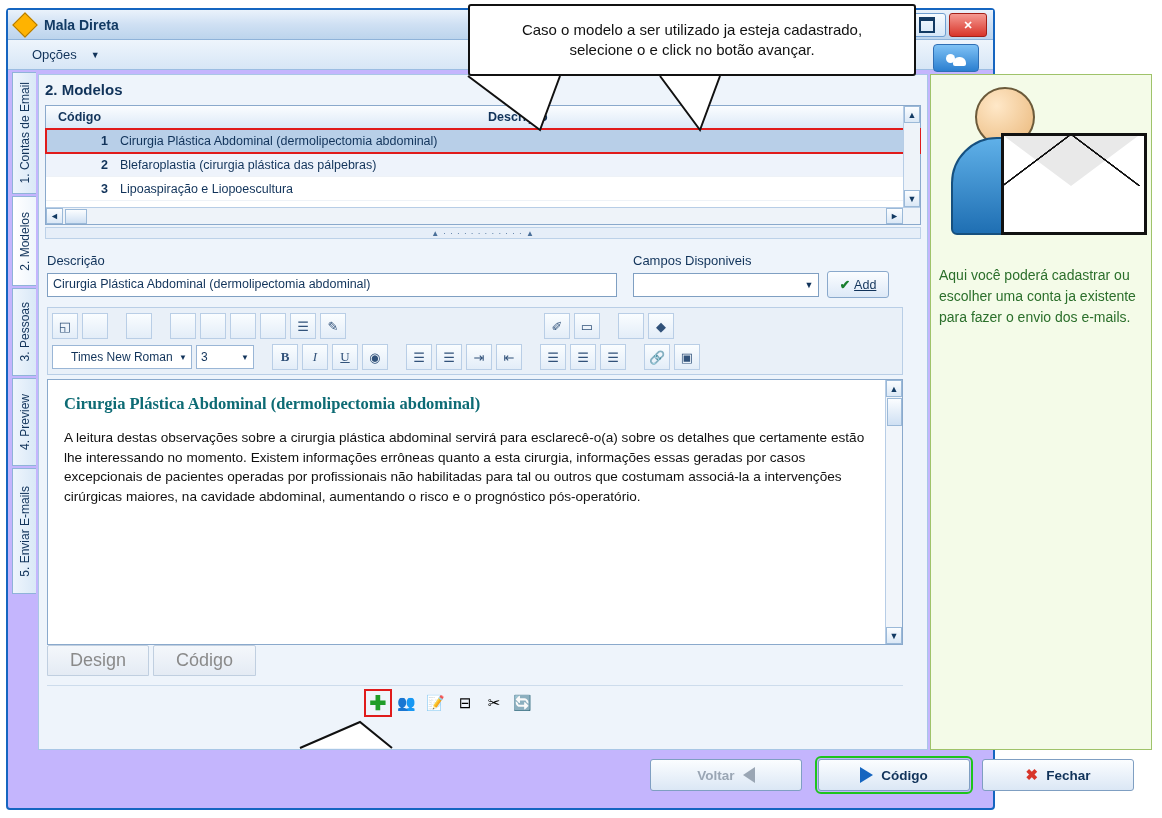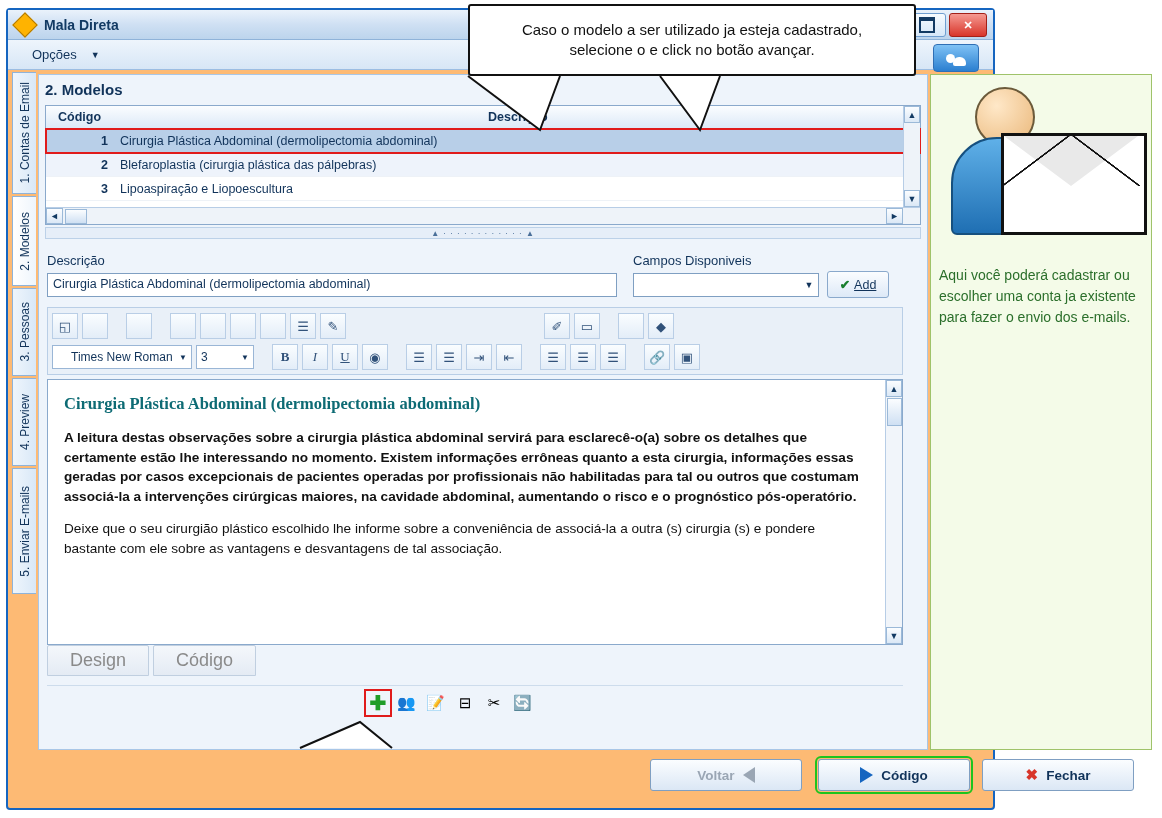--- a/index.html
+++ b/index.html
@@ -16,21 +16,21 @@
     background: #ffffff;
   }
   .win {
     position: absolute;
     left: 6px;
     top: 8px;
     width: 989px;
     height: 802px;
     border: 2px solid #1565c0;
     border-radius: 4px;
-    background: #fdba74;
+    background: #c4b5fd;
     box-sizing: border-box;
   }
   
   .titlebar {
     position: absolute;
     left: 0; top: 0;
     width: 100%;
     height: 30px;
     background: linear-gradient(to bottom, #eaf2fb 0%, #cfe0f3 50%, #bcd4ec 100%);
     border-bottom: 1px solid #8fb3d9;
@@ -397,21 +397,21 @@
     color: #0d6b74;
     margin-bottom: 14px;
   }
   .ed-p {
     font-size: 13.6px;
     color: #111111;
     line-height: 1.45;
     margin-bottom: 12px;
     font-family: "Liberation Sans", sans-serif;
   }
-  .ed-p.bold { font-weight: bold; }
+  .ed-p.bold { font-weight: normal; }
   .ed-vscroll {
     position: absolute;
     right: 0; top: 0;
     width: 17px; height: 100%;
     background: #f1f5fa;
     border-left: 1px solid #b7cde6;
     box-sizing: border-box;
   }
   .ed-thumb {
     width: 15px; height: 28px;
@@ -745,21 +745,20 @@
           <div class="tb-gap"></div>
           <div class="tb-btn">🔗</div>
           <div class="tb-btn">▣</div>
         </div>
       </div>
 
       <div class="editor">
         <div class="ed-content">
           <div class="ed-title">Cirurgia Plástica Abdominal (dermolipectomia abdominal)</div>
           <div class="ed-p bold">A leitura destas observações sobre a cirurgia plástica abdominal servirá para esclarecê-o(a) sobre os detalhes que certamente estão lhe interessando no momento. Existem informações errôneas quanto a esta cirurgia, informações essas geradas por casos excepcionais de pacientes operadas por profissionais não habilitadas para tal ou outros que costumam associá-la a intervenções cirúrgicas maiores, na cavidade abdominal, aumentando o risco e o prognóstico pós-operatório.</div>
-          <div class="ed-p">Deixe que o seu cirurgião plástico escolhido lhe informe sobre a conveniência de associá-la a outra (s) cirurgia (s) e pondere bastante com ele sobre as vantagens e desvantagens de tal associação.</div>
         </div>
         <div class="ed-vscroll">
           <div class="sb-arrow">▲</div>
           <div class="ed-thumb"></div>
           <div class="sb-arrow" style="position:absolute;bottom:0;">▼</div>
         </div>
       </div>
 
       <div class="ed-tabs">
         <div class="ed-tab">Design</div>

